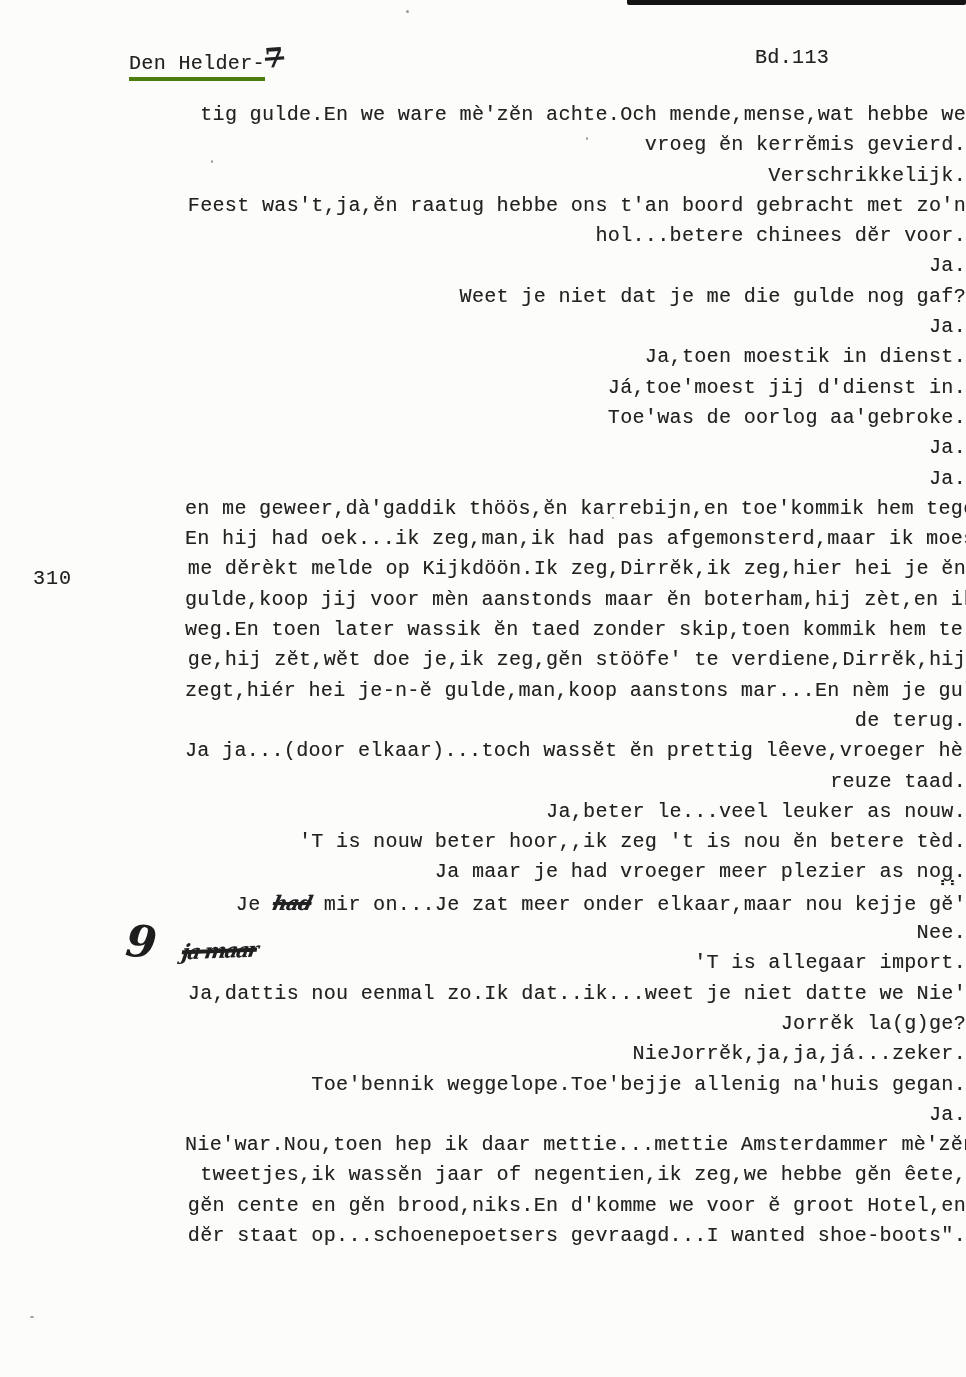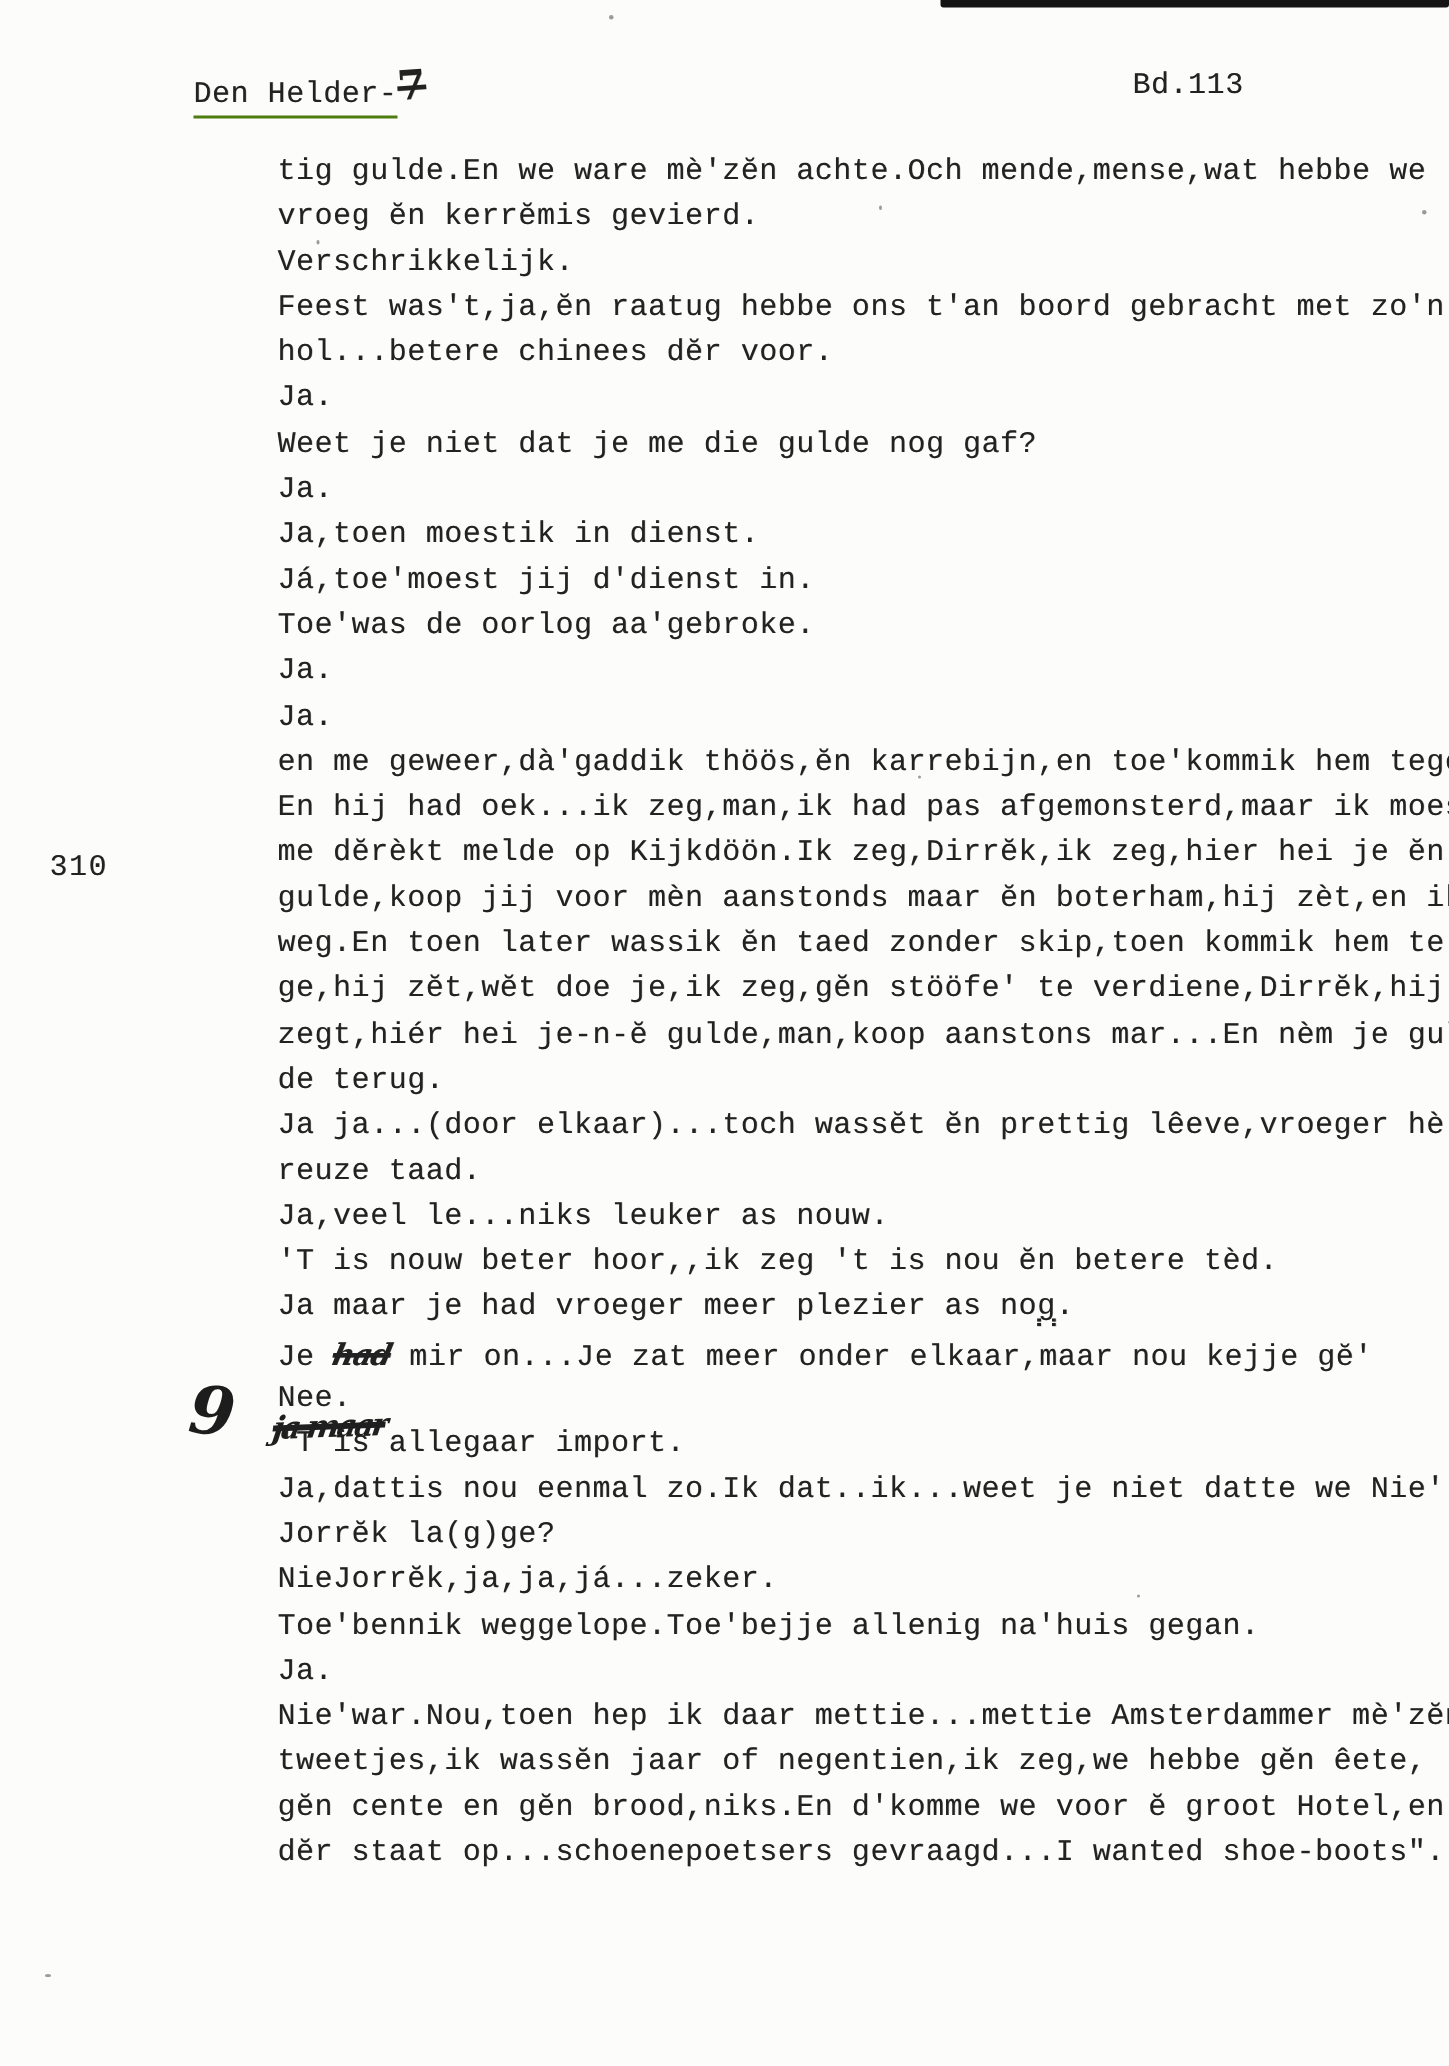--- a/index.html
+++ b/index.html
@@ -16,21 +16,21 @@
   .top-edge-bar{
     position:absolute;left:627px;top:0;width:339px;height:5px;
     background:#141414;border-radius:0 0 2px 2px;
   }
 
   .header-place{
     position:absolute;left:129px;top:44px;
     font-size:20px;letter-spacing:0.35px;white-space:pre;
   }
   .header-place .underlined{
-    border-bottom:2px solid #4d7c0f;padding-bottom:2px;
+    border-bottom:4px solid #4d7c0f;padding-bottom:2px;
   }
   .struck-seven{
     display:inline-block;
     font-family:"DejaVu Serif",serif;
     font-weight:700;font-size:27px;
     text-decoration:line-through;
     text-decoration-thickness:3px;
     transform:rotate(-4deg) translateY(-2px);
   }
   .header-volume{
@@ -61,20 +61,21 @@
     text-decoration:line-through;
     text-decoration-thickness:4px;
     transform:rotate(-2deg) skewX(-10deg);
     white-space:pre;
   }
 
   .body-lines{
     position:absolute;left:185px;top:100px;right:0;
     font-size:20px;letter-spacing:0.35px;
     line-height:30.3px;
+    text-align:right;
   }
   .line{white-space:pre;height:30.3px;}
 
   .seg-underline{
     text-decoration:underline double;
     text-decoration-thickness:1.5px;
     text-underline-offset:3px;
   }
   .seg-struck{
     display:inline-block;
@@ -129,21 +130,21 @@
       <div class="line">en me geweer,dà'gaddik thöös,ĕn karrebijn,en toe'kommik hem tege</div>
       <div class="line">En hij had oek...ik zeg,man,ik had pas afgemonsterd,maar ik moes</div>
       <div class="line">me dĕrèkt melde op Kijkdöön.Ik zeg,Dirrĕk,ik zeg,hier hei je ĕn</div>
       <div class="line">gulde,koop jij voor mèn aanstonds maar ĕn boterham,hij zèt,en ik</div>
       <div class="line">weg.En toen later wassik ĕn taed zonder skip,toen kommik hem te-</div>
       <div class="line">ge,hij zĕt,wĕt doe je,ik zeg,gĕn stööfe' te verdiene,Dirrĕk,hij</div>
       <div class="line">zegt,hiér hei je-n-ĕ gulde,man,koop aanstons mar...En nèm je gul</div>
       <div class="line">de terug.</div>
       <div class="line">Ja ja...(door elkaar)...toch wassĕt ĕn prettig lêeve,vroeger hè.</div>
       <div class="line">reuze taad.</div>
-      <div class="line">Ja,veel le...niks leuker as nouw.</div>
+      <div class="line">Ja,beter le...veel leuker as nouw.</div>
       <div class="line">'T is nouw beter hoor,,ik zeg 't is nou ĕn betere tèd.</div>
       <div class="line"><span>Ja maar je had vroeger meer plezier as no</span><span class="seg-underline">g</span><span>.</span></div>
       <div class="line"><span>Je </span><span class="seg-struck">had</span><span> mir on...Je zat meer onder elkaar,maar nou kejje gĕ'</span></div>
       <div class="line">Nee.</div>
       <div class="line">'T is allegaar import.</div>
       <div class="line">Ja,dattis nou eenmal zo.Ik dat..ik...weet je niet datte we Nie'</div>
       <div class="line">Jorrĕk la(g)ge?</div>
       <div class="line">NieJorrĕk,ja,ja,já...zeker.</div>
       <div class="line">Toe'bennik weggelope.Toe'bejje allenig na'huis gegan.</div>
       <div class="line">Ja.</div>

